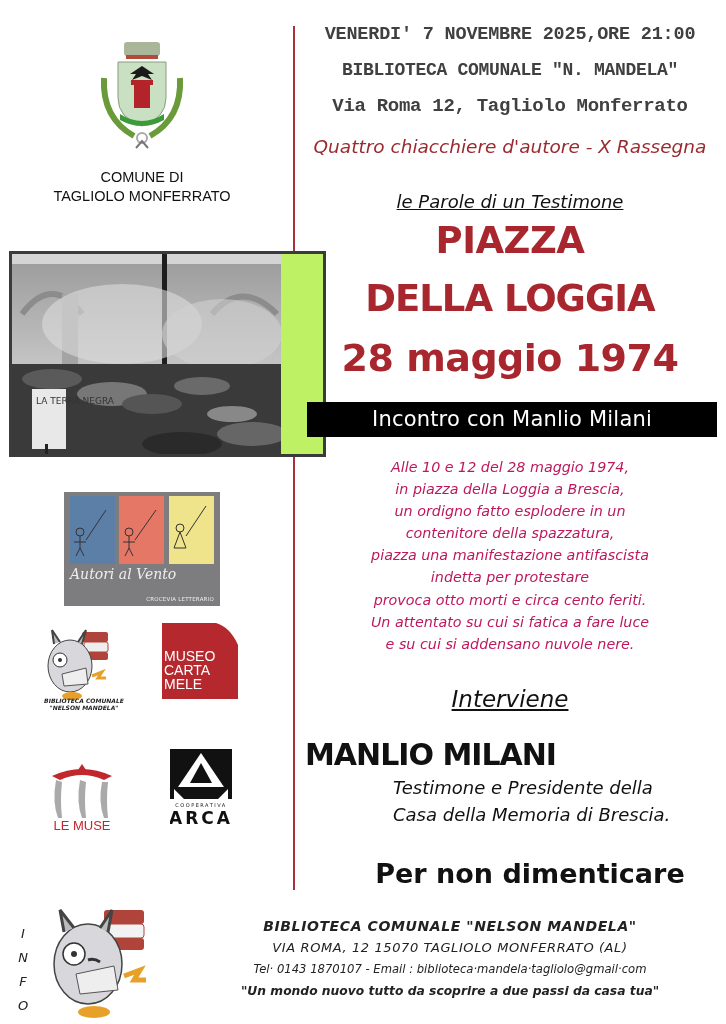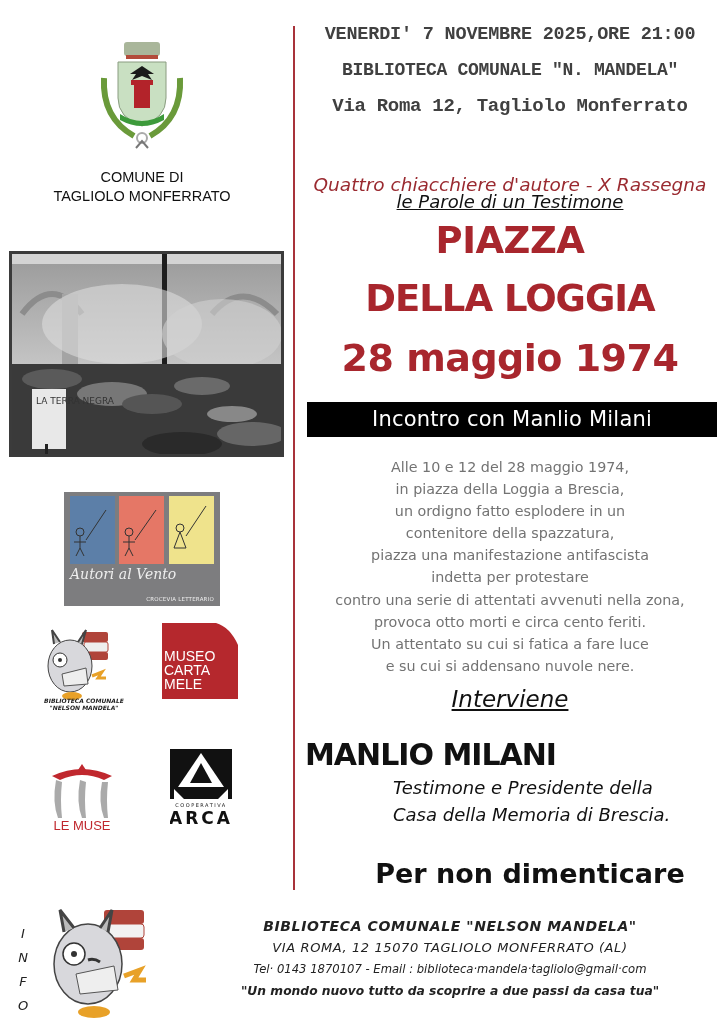--- a/index.html
+++ b/index.html
@@ -4,46 +4,46 @@
 <style>
   * { box-sizing: border-box; margin: 0; padding: 0; }
   html, body { width: 726px; height: 1024px; background: #ffffff; overflow: hidden; }
   body { position: relative; font-family: "DejaVu Sans", sans-serif; color: #111; }
 
   .divider { position: absolute; left: 293px; top: 26px; width: 2px; height: 864px; background: #a8323a; }
 
   
   .crest { position: absolute; left: 96px; top: 38px; width: 92px; height: 124px; }
   .comune { position: absolute; left: 20px; top: 168px; width: 244px; text-align: center; font-family: "Liberation Sans", sans-serif; font-size: 14.5px; line-height: 19px; color: #111; }
-  .photo { position: absolute; left: 9px; top: 251px; width: 275px; height: 206px; border: 3px solid #3b3b3b; background: #bef264; overflow: hidden; }
+  .photo { position: absolute; left: 9px; top: 251px; width: 317px; height: 206px; border: 3px solid #3b3b3b; background: #bef264; overflow: hidden; }
   .autori { position: absolute; left: 64px; top: 492px; width: 156px; height: 114px; background: #7d7d7f; }
   .autori .panel { position: absolute; top: 4px; width: 45px; height: 68px; }
   .autori .caption { position: absolute; left: 6px; top: 74px; font-family: "DejaVu Serif", serif; font-style: italic; font-size: 14px; color: #eee; }
   .autori .sub { position: absolute; right: 6px; bottom: 4px; font-size: 5.5px; color: #eee; letter-spacing: 0.2px; }
   .owl-small { position: absolute; left: 38px; top: 624px; width: 90px; height: 78px; }
   .owl-small-cap { position: absolute; left: 34px; top: 697px; width: 100px; text-align: center; font-family: "DejaVu Sans", sans-serif; font-style: italic; font-size: 6px; line-height: 7px; font-weight: bold; color: #222; }
   .museo { position: absolute; left: 162px; top: 623px; width: 76px; height: 76px; background: #b5282d; color: #fff; padding: 26px 0 0 2px; font-family: "Liberation Sans", sans-serif; font-size: 14px; line-height: 14px; }
   .lemuse { position: absolute; left: 44px; top: 762px; width: 76px; height: 74px; }
   .lemuse-text { position: absolute; left: 44px; top: 818px; width: 76px; text-align: center; font-family: "Liberation Sans", sans-serif; font-size: 13px; color: #c0282e; }
   .arca { position: absolute; left: 170px; top: 749px; width: 62px; height: 78px; }
 
   
   .right { position: absolute; left: 300px; width: 420px; text-align: center; }
   .hdr { font-family: Liberation Mono, monospace; font-weight: bold; color: #404040; }
   .t1 { top: 24px; font-size: 18.5px; letter-spacing: -0.2px; }
   .t2 { top: 60px; font-size: 18px; letter-spacing: -0.3px; }
   .t3 { top: 95px; font-size: 19px; font-weight: bold; letter-spacing: -0.3px; }
-  .t4 { top: 136px; font-size: 18.5px; font-style: italic; color: #9a2a30; font-weight: normal; margin-top: 38px; }
+  .t4 { top: 136px; font-size: 18.5px; font-style: italic; color: #9a2a30; font-weight: normal; }
   .t5 { top: 191px; font-size: 18px; font-style: italic; text-decoration: underline; color: #111; }
   .big { font-family: "DejaVu Sans", sans-serif; font-weight: bold; color: #a8262d; }
   .t6 { top: 219px; font-size: 37px; letter-spacing: -0.5px; }
   .t7 { top: 277px; font-size: 37px; letter-spacing: -1px; }
   .t8 { top: 336px; font-size: 38px; letter-spacing: -0.5px; }
   .banner { position: absolute; left: 307px; top: 402px; width: 410px; height: 35px; background: #000; color: #fff; text-align: center; font-family: "DejaVu Sans", sans-serif; font-size: 21px; line-height: 35px; letter-spacing: 0.2px; }
-  .body-text { top: 456px; font-family: "DejaVu Sans", sans-serif; font-size: 14.3px; line-height: 22.1px; color: #737373; }
+  .body-text { top: 456px; font-family: "DejaVu Sans", sans-serif; font-style: italic; font-size: 14.3px; line-height: 22.1px; color: #be185d; }
   .body-text .ln { display: block; white-space: nowrap; }
   .t9 { top: 686px; font-size: 23px; font-style: italic; text-decoration: underline; color: #111; }
   .speaker { position: absolute; left: 305px; top: 737px; font-family: "DejaVu Sans", sans-serif; font-weight: bold; font-size: 30px; letter-spacing: -1px; color: #111; }
   .role { position: absolute; left: 393px; top: 774px; font-family: "DejaVu Sans", sans-serif; font-style: italic; font-size: 18px; line-height: 27px; color: #111; }
   .t10 { top: 858px; font-size: 27px; font-weight: bold; color: #111; font-family: "DejaVu Sans", sans-serif; left: 320px; }
 
   
   .info { position: absolute; left: 16px; top: 922px; width: 14px; font-family: "DejaVu Sans", sans-serif; font-style: italic; font-size: 13px; line-height: 24px; text-align: center; color: #222; }
   .owl-big { position: absolute; left: 42px; top: 902px; width: 132px; height: 120px; }
   .foot { position: absolute; left: 180px; width: 540px; text-align: center; font-family: "DejaVu Sans", sans-serif; font-style: italic; color: #222; }
@@ -180,21 +180,20 @@
 
 <div class="banner">Incontro con Manlio Milani</div>
 
 <div class="right body-text">
   <span class="ln">Alle 10 e 12 del 28 maggio 1974,</span>
   <span class="ln">in piazza della Loggia a Brescia,</span>
   <span class="ln">un ordigno fatto esplodere in un</span>
   <span class="ln">contenitore della spazzatura,</span>
   <span class="ln">piazza una manifestazione antifascista</span>
   <span class="ln">indetta per protestare</span>
-  <span class="ln">contro una serie di attentati avvenuti nella zona,</span>
   <span class="ln">provoca otto morti e circa cento feriti.</span>
   <span class="ln">Un attentato su cui si fatica a fare luce</span>
   <span class="ln">e su cui si addensano nuvole nere.</span>
 </div>
 
 <div class="right t9">Interviene</div>
 <div class="speaker">MANLIO MILANI</div>
 <div class="role">
   <div>Testimone e Presidente della</div>
   <div>Casa della Memoria di Brescia.</div>

